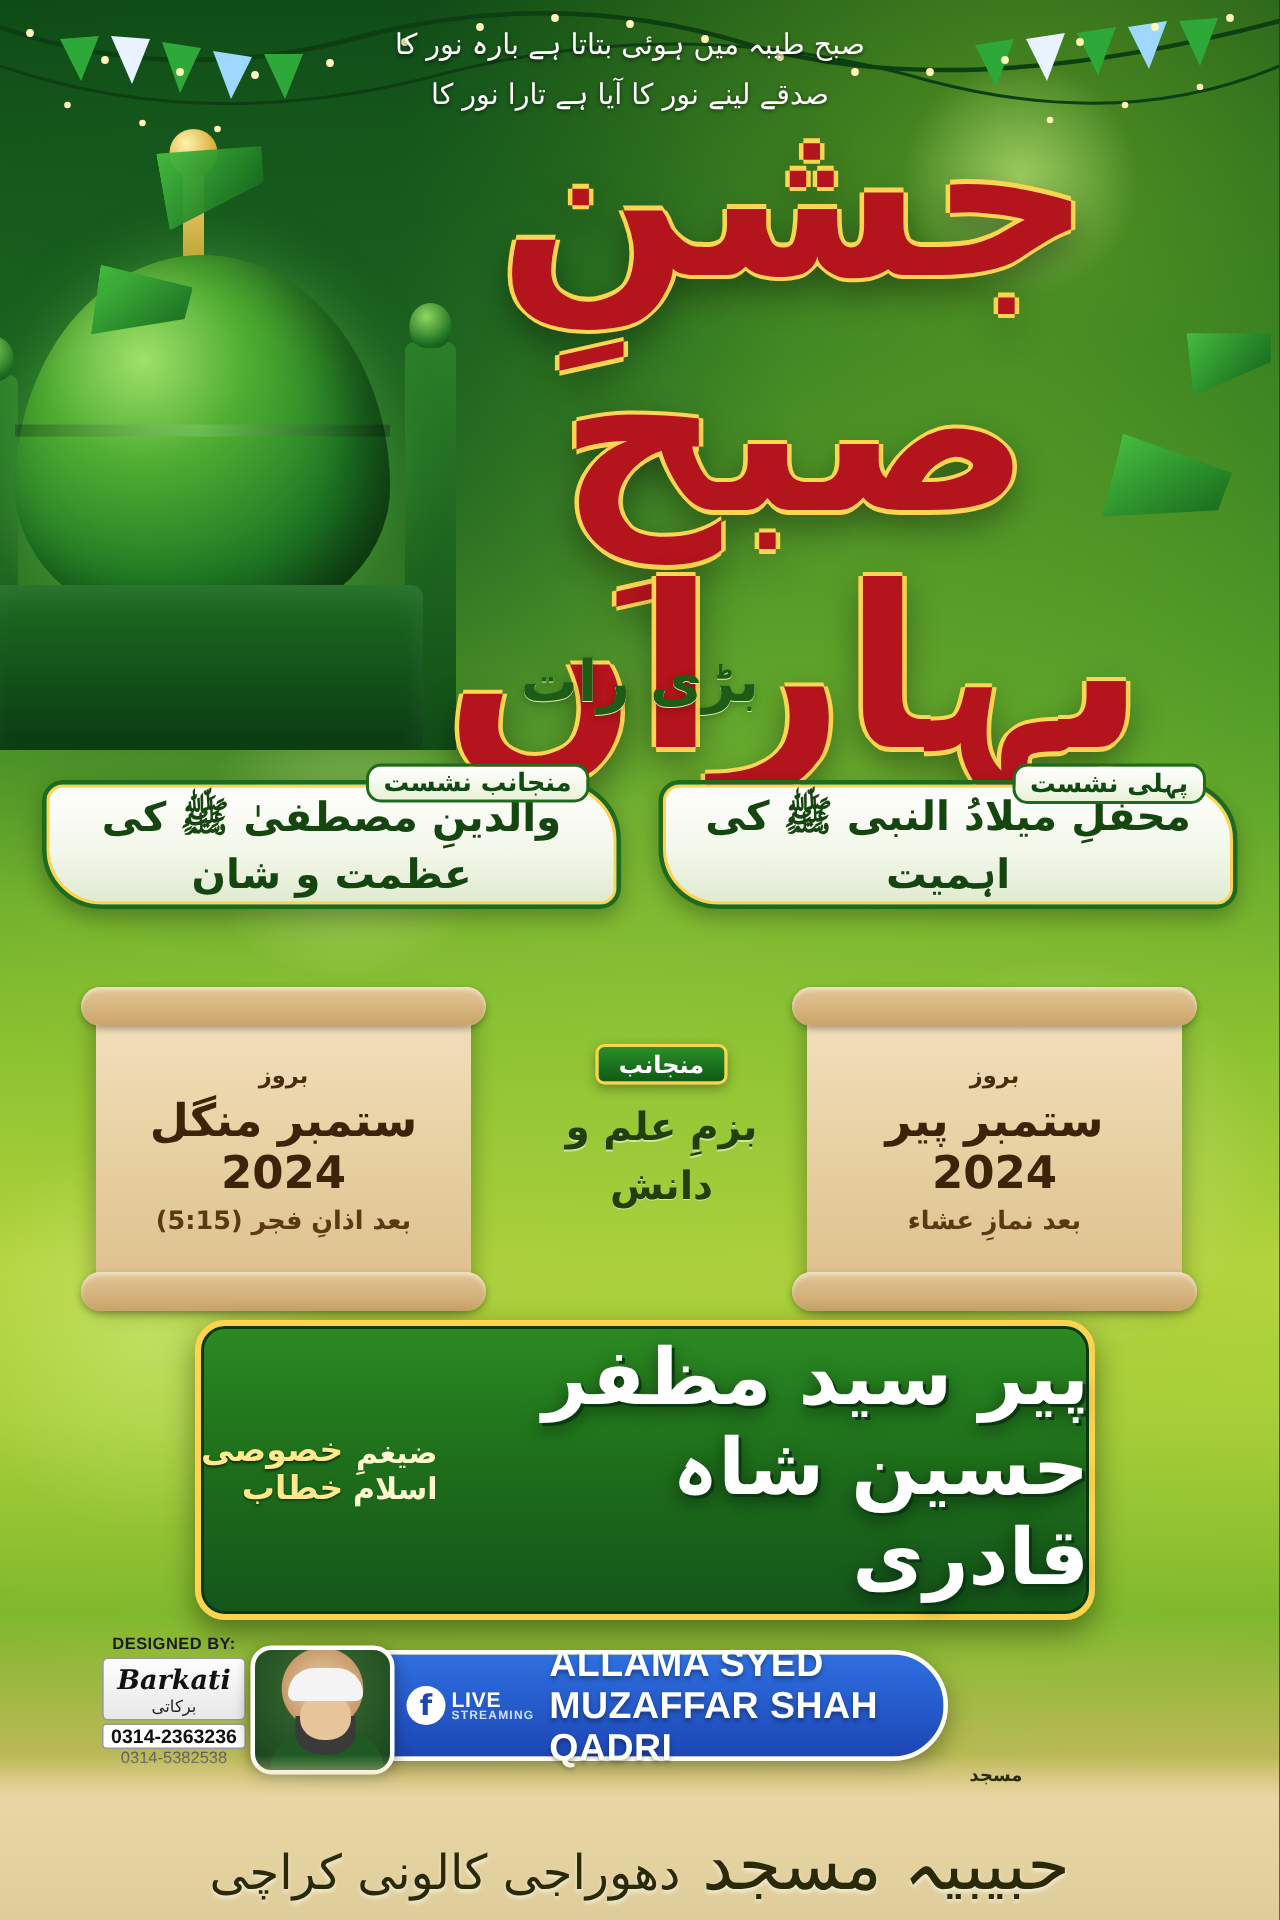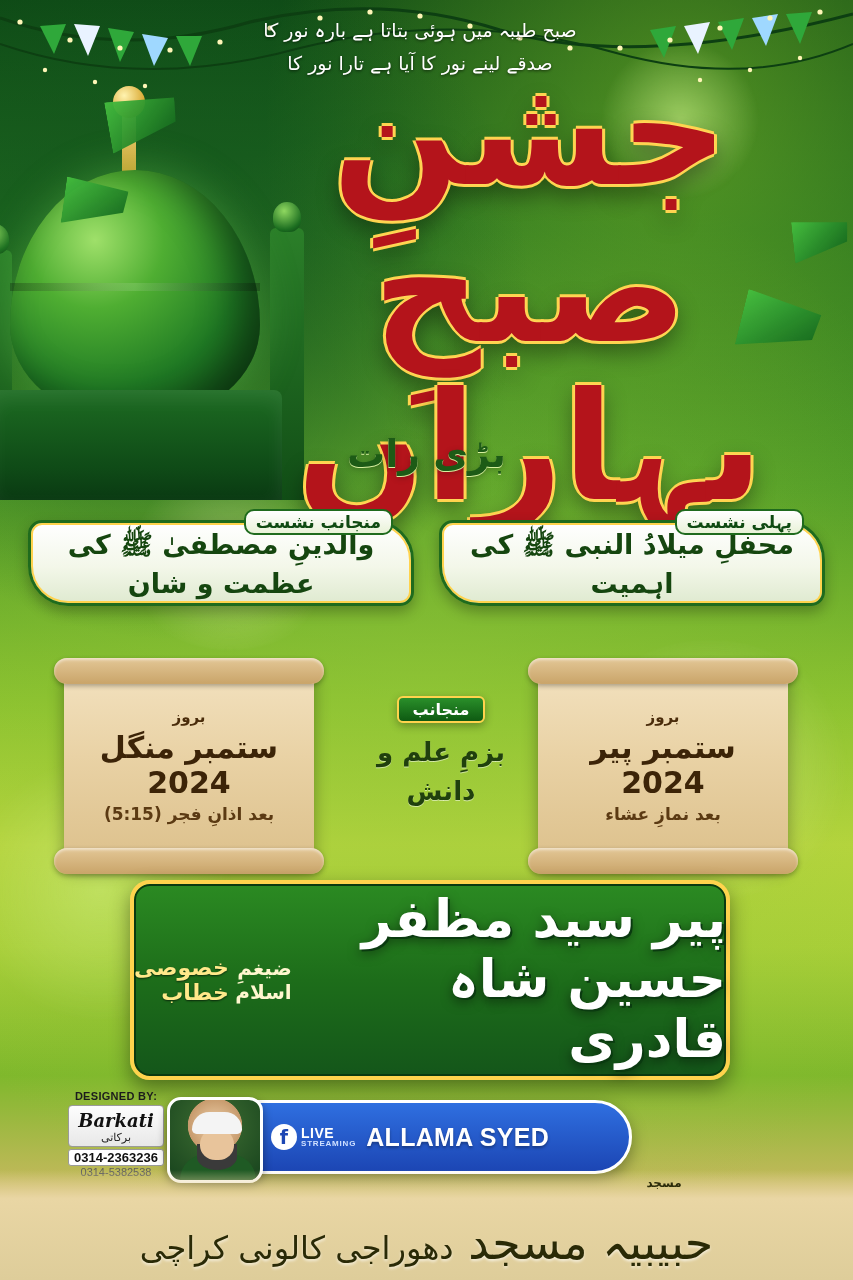--- a/index.html
+++ b/index.html
@@ -488,20 +488,21 @@
     </div>
     <div class="fb-live">
       <div class="fb-circle">f</div>
       <div class="live-labels">
         <div class="live-word">LIVE</div>
         <div class="stream-word">STREAMING</div>
       </div>
     </div>
     <div class="live-name">
       <div>ALLAMA SYED</div>
+      <div>MUZAFFAR SHAH QADRI</div>
     </div>
   </div>
 
   <div class="footer">
     <div class="mosque-seal">مسجد</div>
     <div class="venue">
       <span>حبیبیہ مسجد</span>
       <span class="small">دھوراجی کالونی کراچی</span>
     </div>
   </div>

